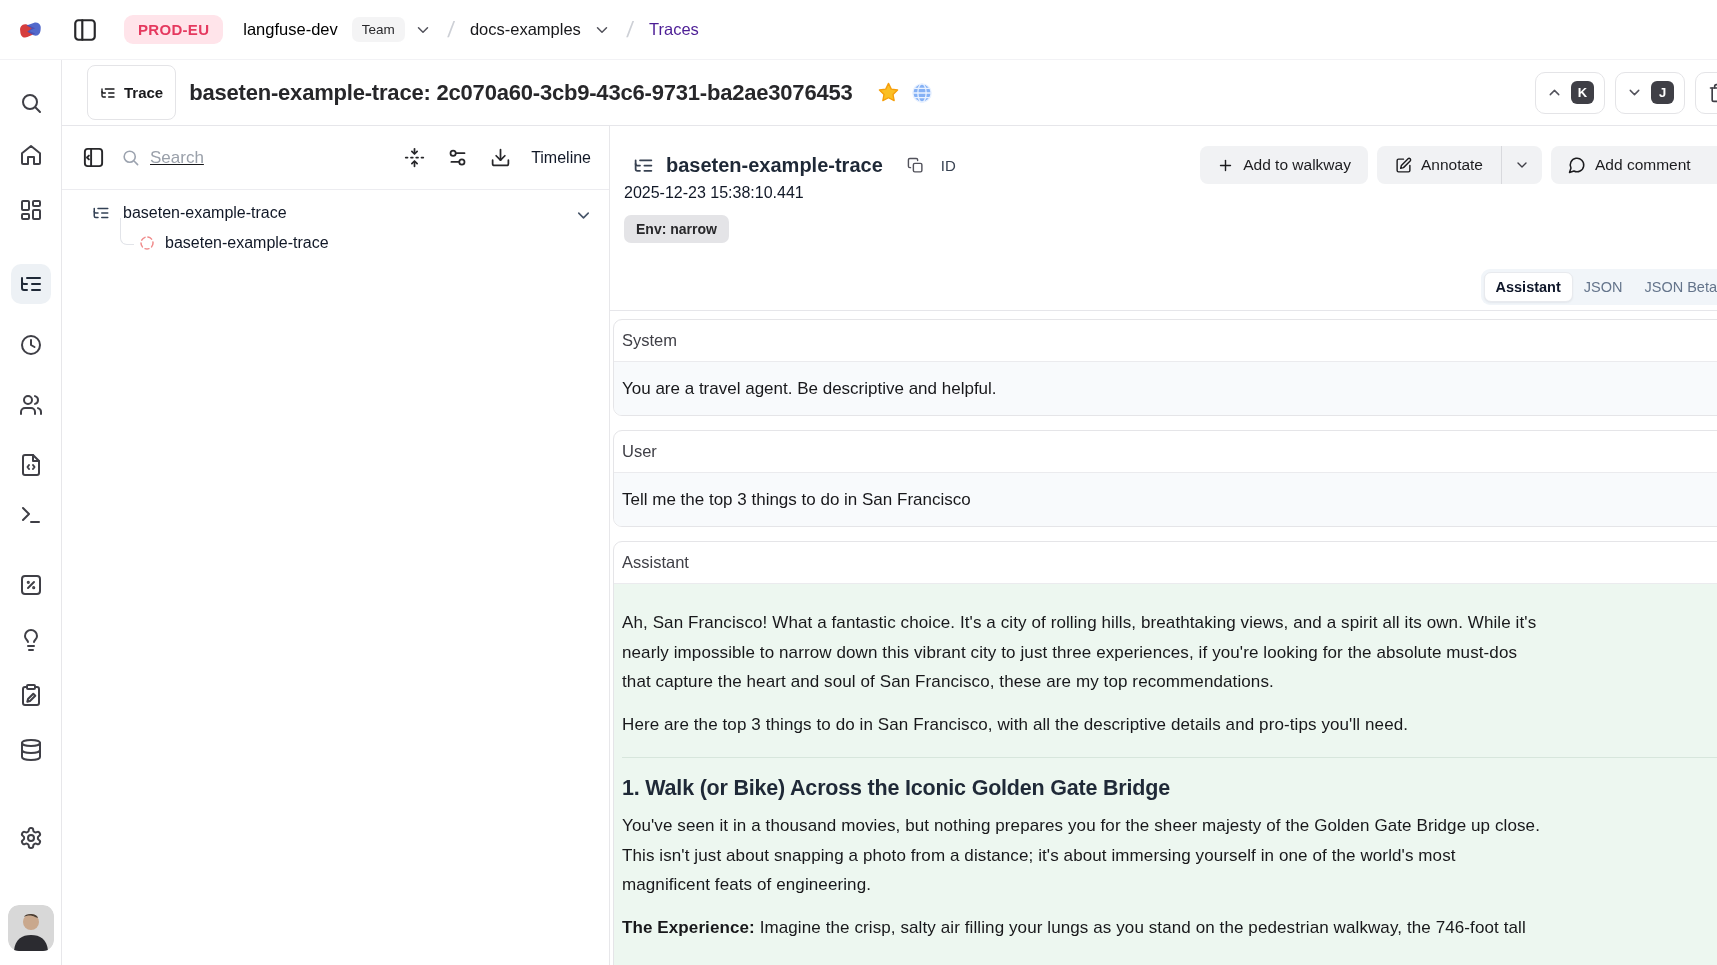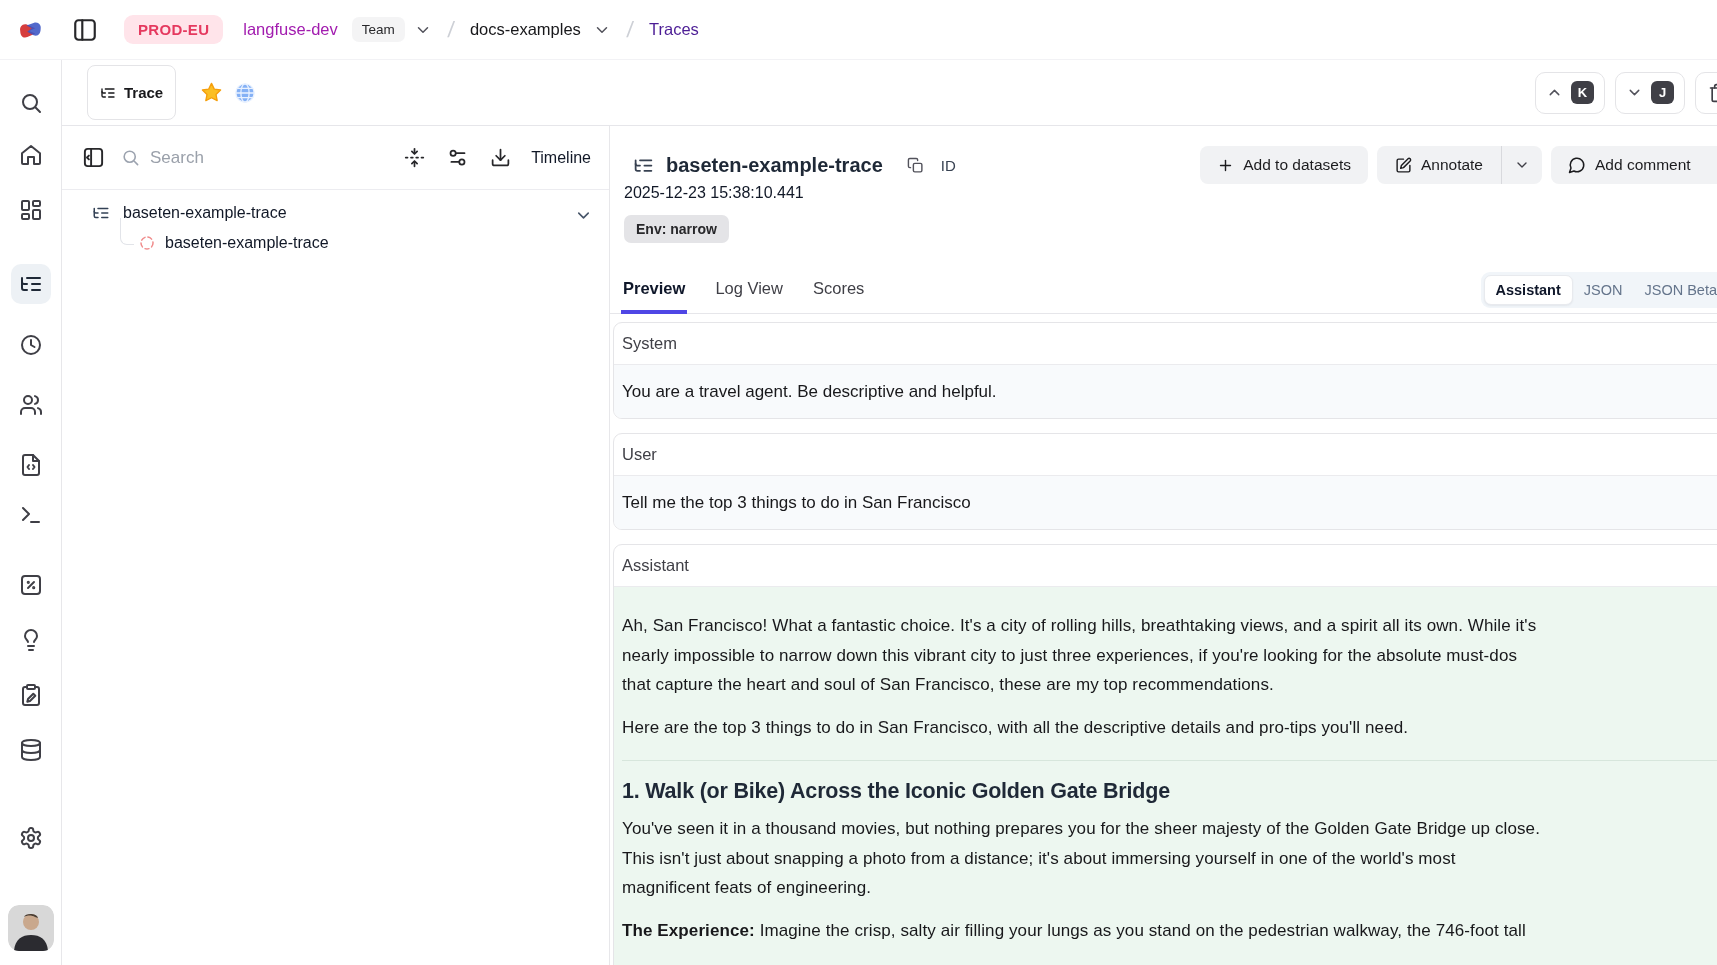--- a/index.html
+++ b/index.html
@@ -6,21 +6,21 @@
   html,body { width:1717px; height:965px; overflow:hidden; }
   body { font-family:"Liberation Sans", sans-serif; color:#18181b; background:#fff; position:relative; }
   svg { display:block; }
   .ic { stroke:currentColor; fill:none; stroke-width:2; stroke-linecap:round; stroke-linejoin:round; }
 
   
   .topbar { height:60px; display:flex; align-items:center; padding:0 16px 0 14px; border-bottom:1px solid #f2f2f5; }
   .logo { width:32px; height:32px; margin-right:24px; }
   .tb-toggle { width:30px; height:30px; display:flex; align-items:center; justify-content:center; color:#27272a; margin-right:24px; cursor:pointer; }
   .env-pill { background:#ffe4ea; color:#e5395f; font-weight:700; font-size:15px; padding:6px 14px; border-radius:9px; margin-right:20px; letter-spacing:.3px; }
-  .org { font-size:16.5px; font-weight:500; color:#a21caf; margin-right:14px; }
+  .org { font-size:16.5px; font-weight:500; color:#000000; margin-right:14px; }
   .team-pill { background:#f4f4f5; color:#27272a; font-size:13.5px; font-weight:500; padding:5px 10px; border-radius:7px; }
   .crumb-chev { color:#52525b; margin-left:9px; }
   .slash { color:#cdd0d6; font-size:22px; font-weight:300; margin:0 16px; transform:skewX(-6deg); }
   .project { font-size:16.5px; font-weight:500; color:#18181b; }
   .page-crumb { color:#4c1d95; font-size:16.5px; }
 
   
   .shell { display:flex; height:905px; }
 
   
@@ -43,21 +43,21 @@
   .trashbtn { width:46px; height:42px; border:1px solid #e4e4e7; border-radius:10px; background:#fff; display:flex; align-items:center; justify-content:center; color:#3f3f46; cursor:pointer; flex:none; }
 
   
   .content { flex:1; display:flex; min-height:0; }
 
   
   .tree { width:548px; flex:none; border-right:1px solid #e7e7ea; }
   .tree-toolbar { height:64px; display:flex; align-items:center; padding:0 18px 0 20px; border-bottom:1px solid #ececf0; }
   .tt-collapse { color:#27272a; margin-right:16px; cursor:pointer; }
   .tt-search { display:flex; align-items:center; gap:10px; flex:1; color:#9ca3af; }
-  .search-in { border:none; outline:none; font-size:17px; color:#18181b; width:150px; background:transparent; font-family:inherit; }
+  .search-in { border:none; outline:none; font-size:17px; color:#18181b; width:150px; background:transparent; font-family:inherit;text-decoration:underline; }
   .search-in::placeholder { color:#9aa0aa; }
   .tt-ic { color:#27272a; margin-left:22px; cursor:pointer; }
   .tt-timeline { margin-left:20px; font-size:16px; font-weight:500; color:#111827; cursor:pointer; }
   .tree-items { padding-top:14px; position:relative; }
   .troot { position:relative; padding-left:30px; cursor:pointer; }
   .troot-row { display:flex; align-items:center; gap:13px; font-size:16px; color:#111827; }
   .troot-ic { color:#334155; }
   .tdur { margin-left:31px; margin-top:7px; font-size:15px; color:#6b7280; }
   .tchev { position:absolute; right:16px; top:2px; color:#475569; cursor:pointer; }
   .tchild { position:relative; margin-top:12px; padding-left:76px; display:flex; align-items:center; gap:9px; font-size:16px; color:#111827; cursor:pointer; }
@@ -249,20 +249,21 @@
       <span class="trace-chip">
         <svg class="ic" viewBox="0 0 24 24" width="16" height="16">
             <path d="M21 12h-8"></path>
             <path d="M21 6H8"></path>
             <path d="M21 18h-8"></path>
             <path d="M3 6v4c0 1.1.9 2 2 2h3"></path>
             <path d="M3 10v6c0 1.1.9 2 2 2h3"></path>
           </svg>
         <span>Trace</span>
       </span>
+      <span class="trace-title">baseten-example-trace: 2c070a60-3cb9-43c6-9731-ba2ae3076453</span>
       <span class="star">
         <svg viewBox="0 0 24 24" width="23" height="23">
             <path d="M12 2.5l2.9 6 6.6.9-4.8 4.6 1.2 6.5L12 17.5 6.1 20.5l1.2-6.5L2.5 9.4l6.6-.9z" fill="#fbbf24" stroke="#f59e0b" stroke-width="1.4" stroke-linejoin="round"></path>
           </svg>
       </span>
       <span class="globe">
         <svg viewBox="0 0 24 24" width="22" height="22">
             <circle cx="12" cy="12" r="10" fill="#85b1f5"></circle>
             <g stroke="#eaf2ff" stroke-width="1.4" fill="none">
               <circle cx="12" cy="12" r="10"></circle>
@@ -393,21 +394,21 @@
                   </svg>
               </span>
               <span class="idlab">ID</span>
             </div>
             <div class="dactions">
               <span class="abtn">
                 <svg class="ic" viewBox="0 0 24 24" width="17" height="17">
                     <path d="M5 12h14"></path>
                     <path d="M12 5v14"></path>
                   </svg>
-                <span>Add to datasets</span>
+                <span>Add to walkway</span>
               </span>
               <span class="split">
                 <span class="seg1">
                   <svg class="ic" viewBox="0 0 24 24" width="17" height="17">
                       <path d="M12 3H5a2 2 0 0 0-2 2v14a2 2 0 0 0 2 2h14a2 2 0 0 0 2-2v-7"></path>
                       <path d="M18.4 2.6a2.1 2.1 0 1 1 3 3L12 15l-4 1 1-4Z"></path>
                     </svg>
                   <span>Annotate</span>
                 </span>
                 <span class="segdiv"></span>
@@ -423,25 +424,20 @@
                   </svg>
                 <span>Add comment</span>
               </span>
             </div>
           </div>
           <div class="dts">2025-12-23 15:38:10.441</div>
           <span class="denv">Env: narrow</span>
         </div>
 
         <div class="tabsbar">
-          <div class="tabs">
-            <span class="tab active">Preview</span>
-            <span class="tab">Log View</span>
-            <span class="tab">Scores</span>
-          </div>
           <div class="viewseg">
             <span class="vitem sel">Assistant</span>
             <span class="vitem">JSON</span>
             <span class="vitem">JSON Beta</span>
           </div>
         </div>
 
         <div class="dcontent">
           <section class="card">
             <div class="chead">System</div>

